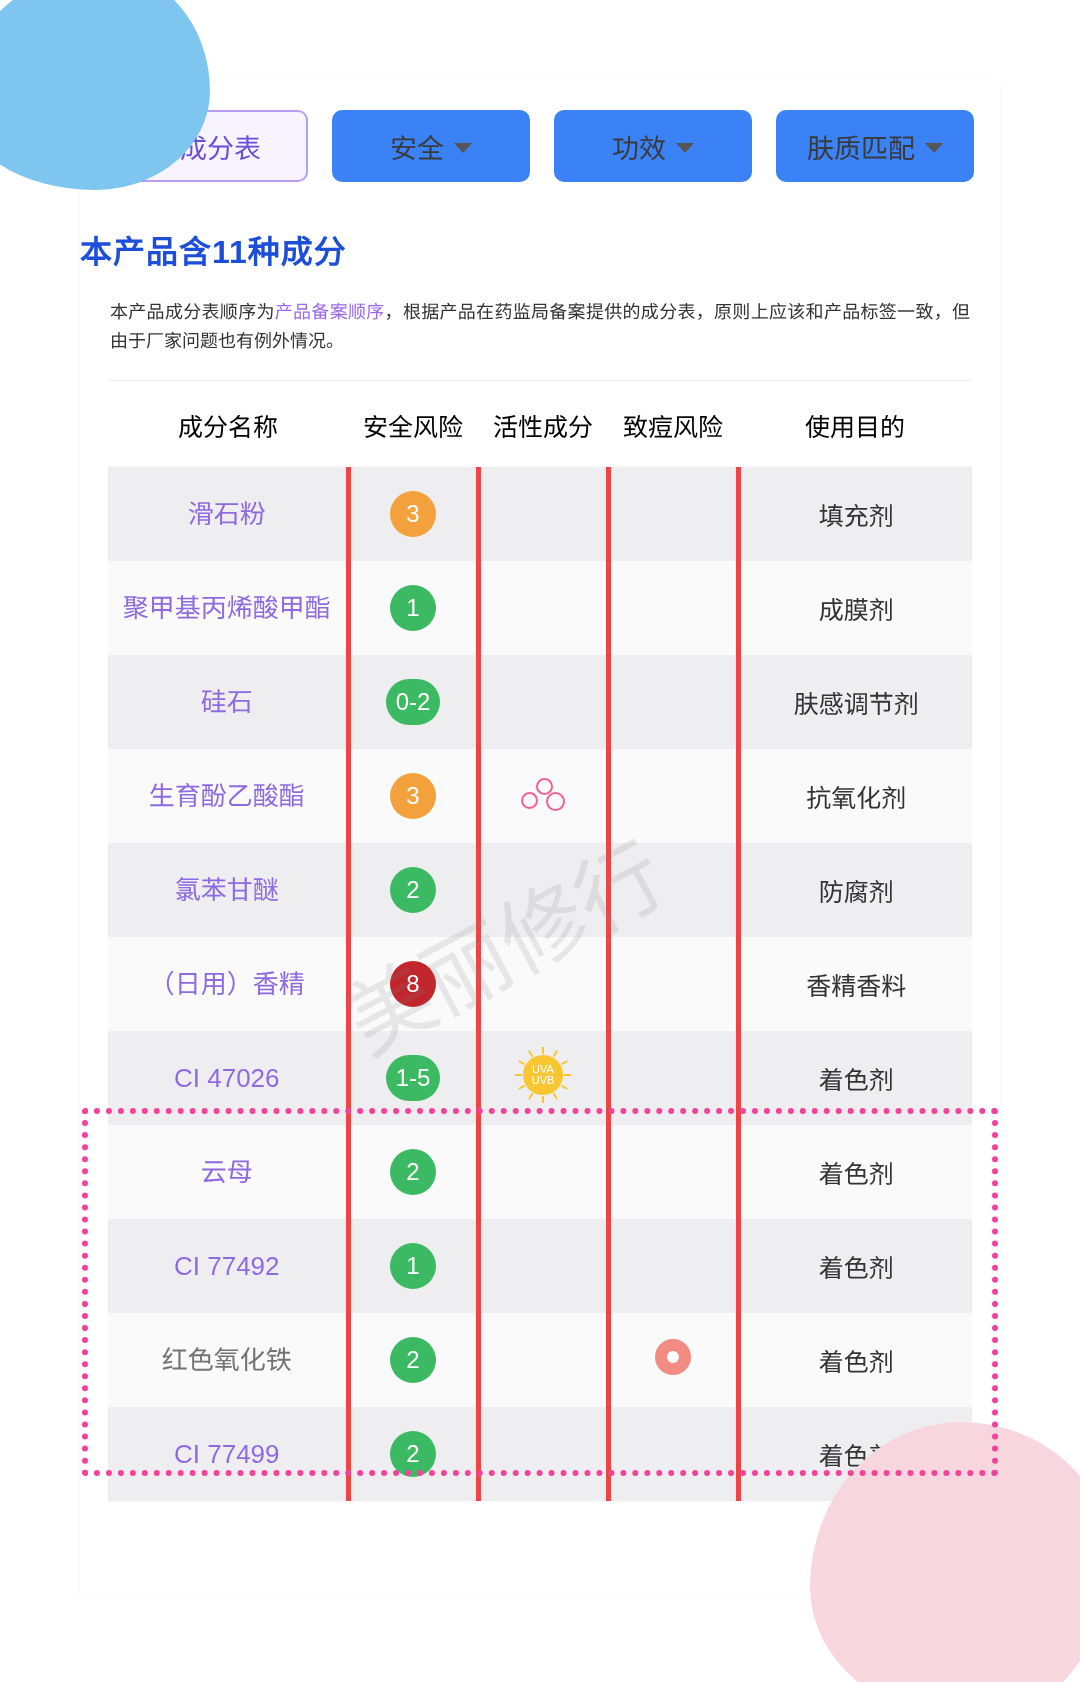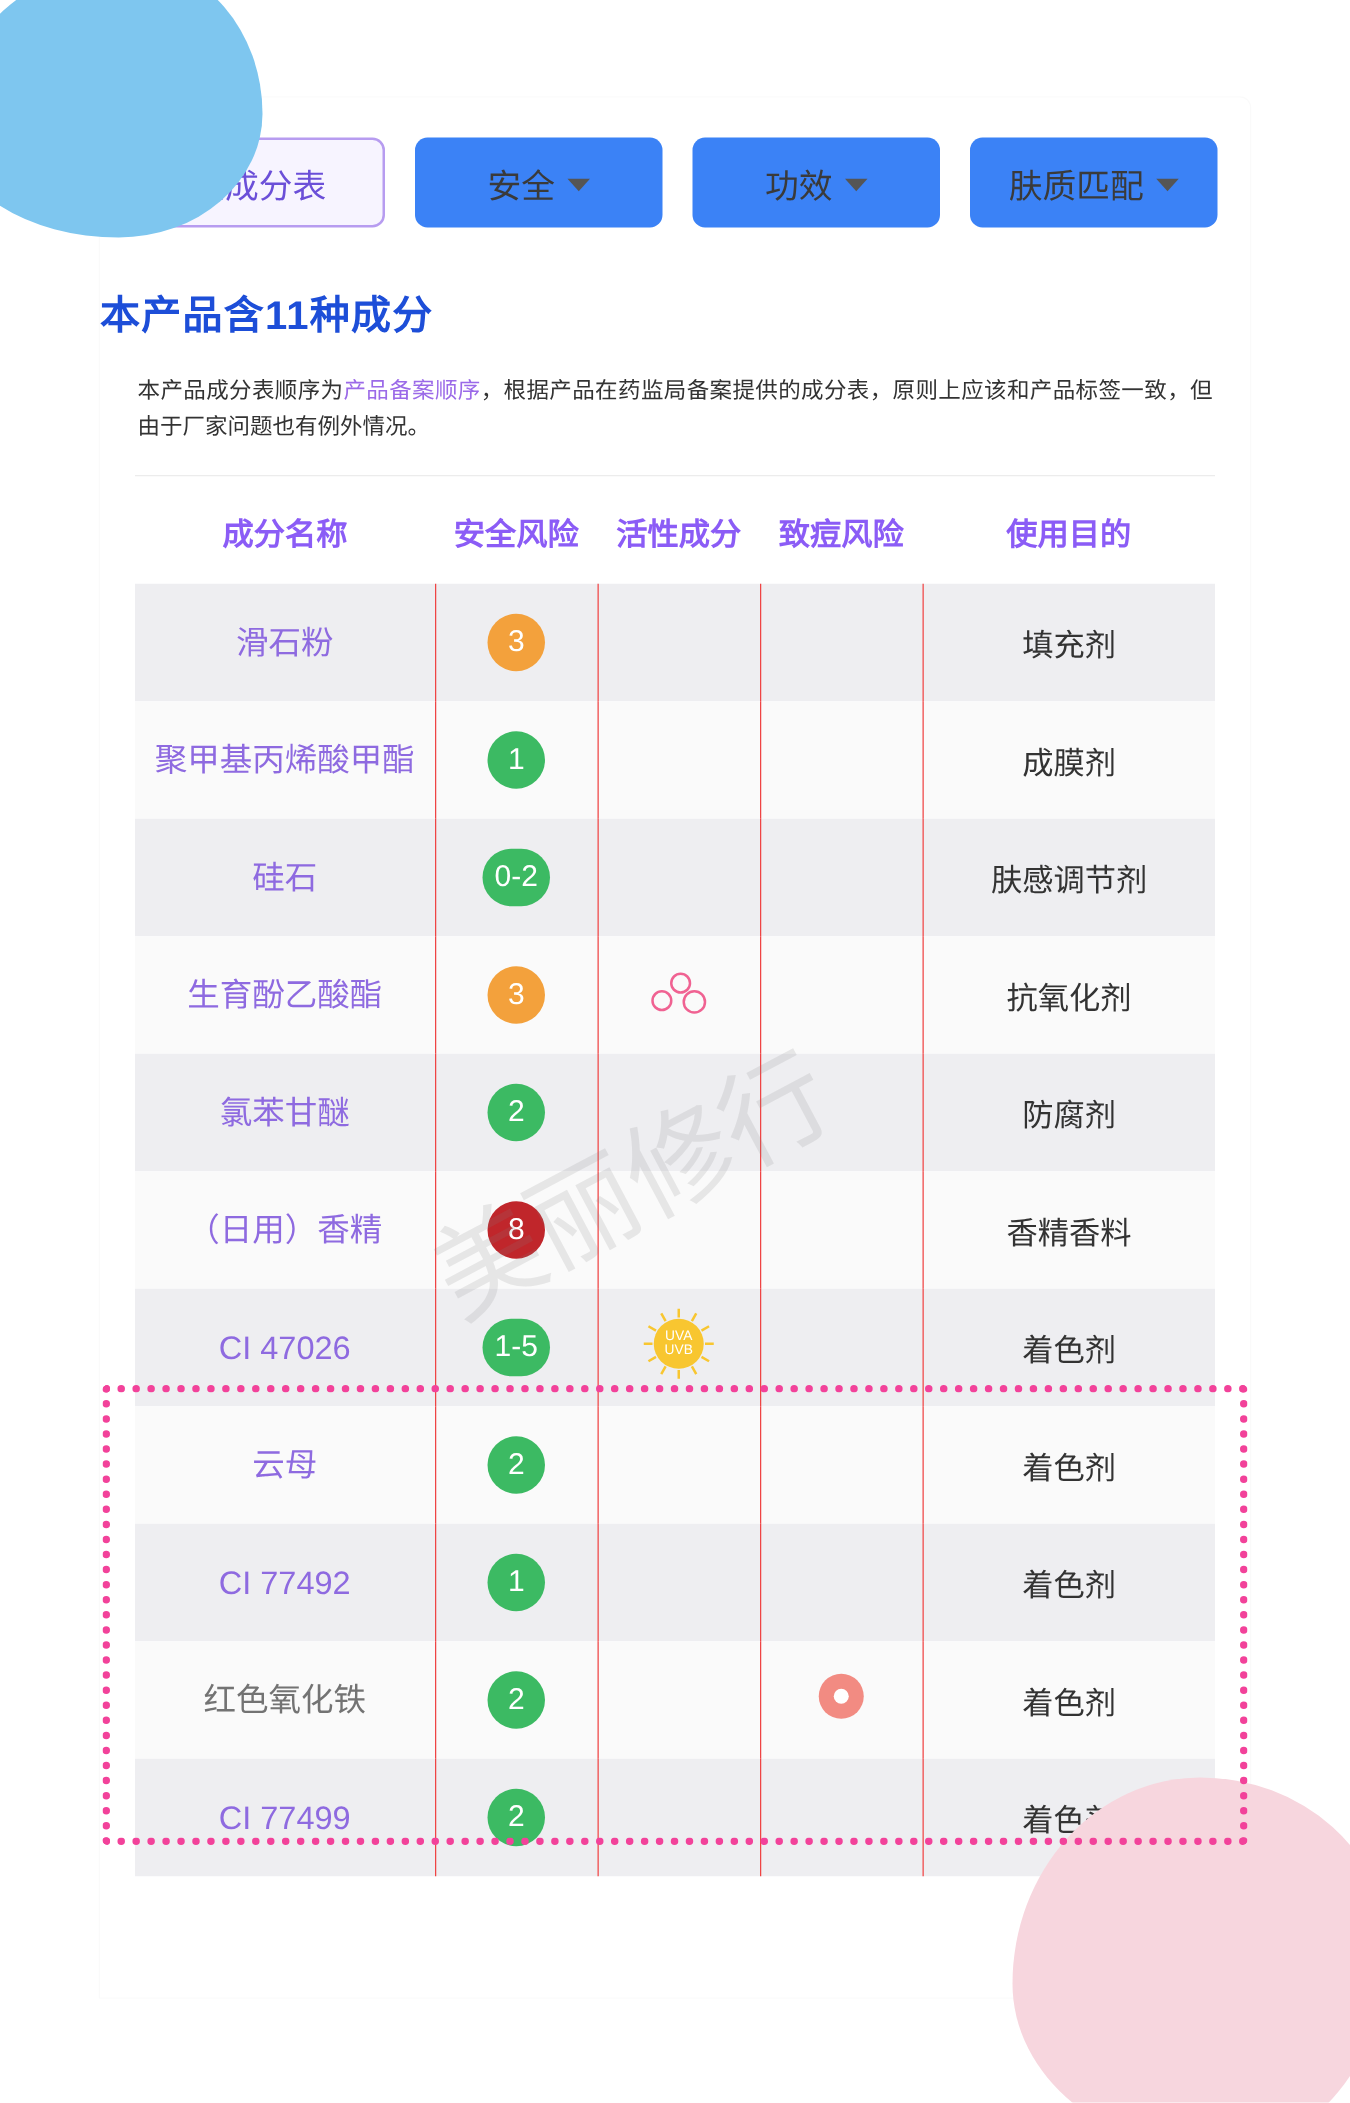--- a/index.html
+++ b/index.html
@@ -118,32 +118,32 @@
   }
 
   
   table.ing {
     width: 864px;
     margin: 0 28px;
     border-collapse: collapse;
     table-layout: fixed;
   }
   table.ing th {
-    font-weight: bold;
+    font-weight: normal;
     font-size: 25px;
-    color: #8b5cf6;
+    color: #000000;
     padding: 26px 0 24px 0;
   }
   table.ing td {
     text-align: center;
     font-size: 25px;
     color: #333;
     height: 92px;
     vertical-align: middle;
-    border-right: 1px solid #ef4444;
+    border-right: 5px solid #ef4444;
   }
   table.ing td:last-child { border-right: none; }
   table.ing tbody tr.odd td { background: #eeeef1; }
   table.ing tbody tr.even td { background: #fafafa; }
 
   .col-name   { width: 240px; }
   .col-risk   { width: 130px; }
   .col-active { width: 130px; }
   .col-acne   { width: 130px; }
   .col-use    { width: 234px; }

